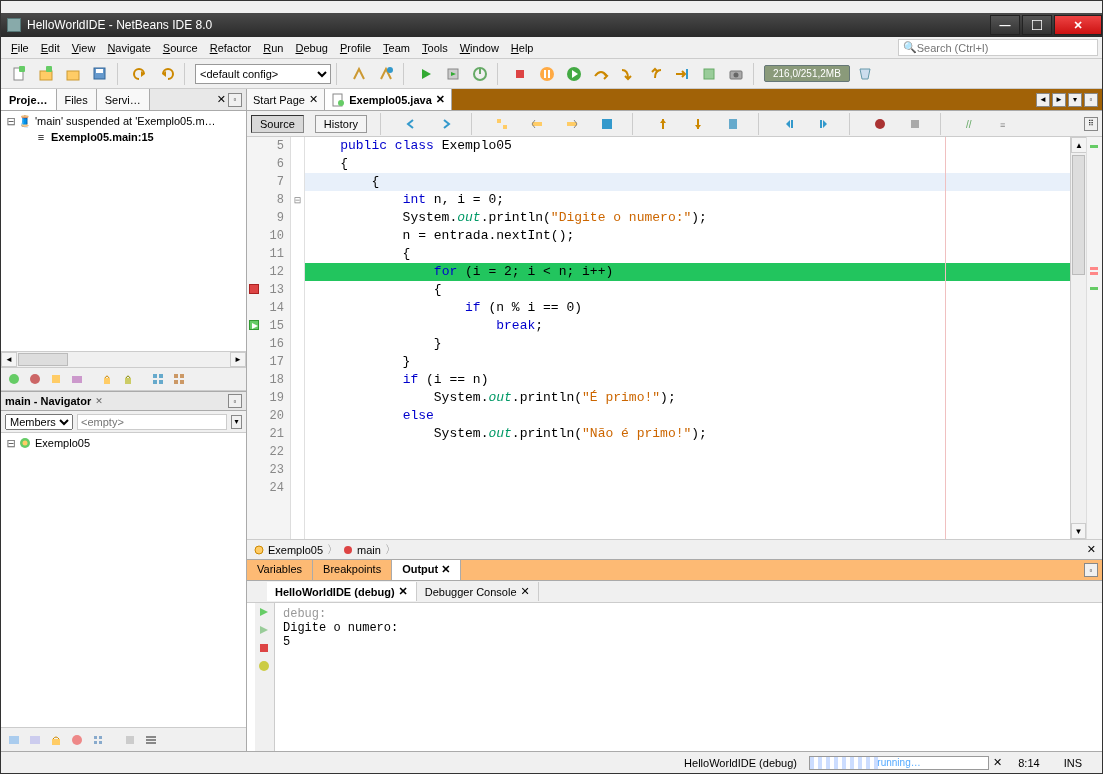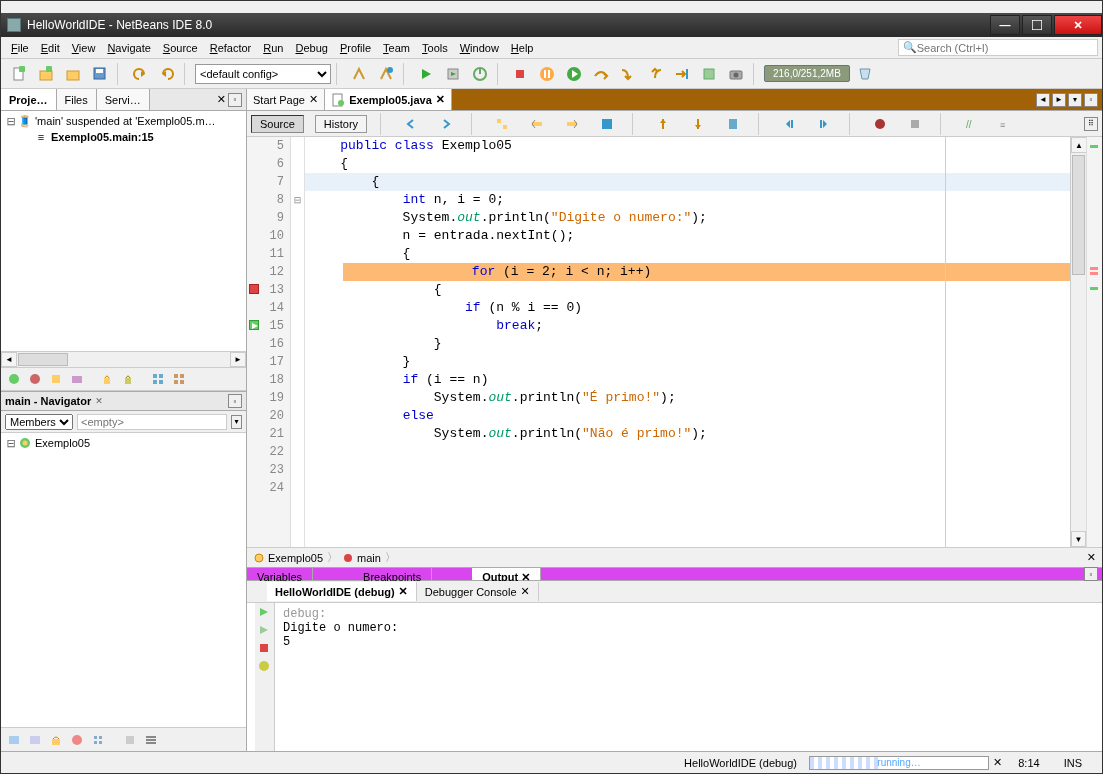--- a/index.html
+++ b/index.html
@@ -67,38 +67,38 @@
 .gutter { width: 44px; background: #f4f4f4; border-right: 1px solid #ddd; text-align: right; font-family: "Courier New", monospace; font-size: 12px; color: #888; padding-top: 0; }
 .gline { height: 18px; line-height: 18px; padding-right: 6px; position: relative; }
 .marker { position: absolute; left: 2px; top: 3px; width: 10px; height: 10px; }
 .marker.bp { background: #d44; border: 1px solid #a22; }
 .marker.cur { background: #6c6; border: 1px solid #393; }
 .foldcol { width: 14px; border-right: 1px solid #e0e0e0; background: #fff; }
 .foldmark { height: 18px; display: flex; align-items: center; justify-content: center; font-size: 9px; color: #888; }
 .code { flex: 1; font-family: "Courier New", monospace; font-size: 13px; position: relative; overflow: hidden; }
 .cline { height: 18px; line-height: 18px; white-space: pre; padding-left: 4px; }
 .cline.hl-cursor { background: #e8f0fa; }
-.cline.hl-exec { background: #fdba74; margin-left: 38px; }
+.cline.hl-exec { background: #22c55e; }
 .cline.hl-bp { background: #f4a8a8; }
 .kw { color: #0000cc; }
 .method-i { font-style: italic; }
 .field { color: #009966; font-style: italic; }
 .str { color: #cc6600; }
 .warn { background: #f4e49c; }
 .rmargin { position: absolute; top: 0; bottom: 0; left: 640px; width: 1px; background: #f0c0c0; }
 .errstripe { width: 16px; background: #f4f4f4; border-left: 1px solid #ddd; position: relative; }
 .esmark { position: absolute; left: 3px; width: 8px; height: 3px; }
 .vscroll { width: 16px; background: #f0f0f0; border-left: 1px solid #ccc; position: relative; }
 .vsthumb { position: absolute; left: 1px; right: 1px; background: #ddd; border: 1px solid #bbb; }
 
 .breadcrumb { height: 20px; background: #f0f0f0; border-top: 1px solid #ccc; display: flex; align-items: center; padding: 0 6px; font-size: 11px; gap: 4px; }
 .bcitem { display: flex; align-items: center; gap: 3px; }
 .bcarrow { color: #888; }
 
-.bottomtabs { height: 14px; display: flex; background: #d946ef; border-top: 1px solid #aaa; border-bottom: 1px solid #aaa; gap: 40px; }
+.bottomtabs { height: 22px; display: flex; background: #fdba74; border-top: 1px solid #aaa; border-bottom: 1px solid #aaa; }
 .btab { padding: 3px 10px; border-right: 1px solid #aaa; font-size: 11px; }
 .btab.active { background: #fff; font-weight: bold; }
 
 .outputarea { flex: 0 0 170px; display: flex; flex-direction: column; background: #fff; }
 .outtabs { height: 22px; display: flex; background: #f0f0f0; border-bottom: 1px solid #ccc; align-items: center; }
 .outtab { padding: 3px 8px; border-right: 1px solid #ccc; font-size: 11px; display: flex; align-items: center; gap: 4px; }
 .outtab.active { font-weight: bold; background: #fff; }
 .outbody { flex: 1; display: flex; margin-left: 8px; }
 .outtools { width: 20px; background: #f0f0f0; border-right: 1px solid #ccc; display: flex; flex-direction: column; padding: 2px; gap: 2px; }
 .outtool { width: 16px; height: 16px; }

